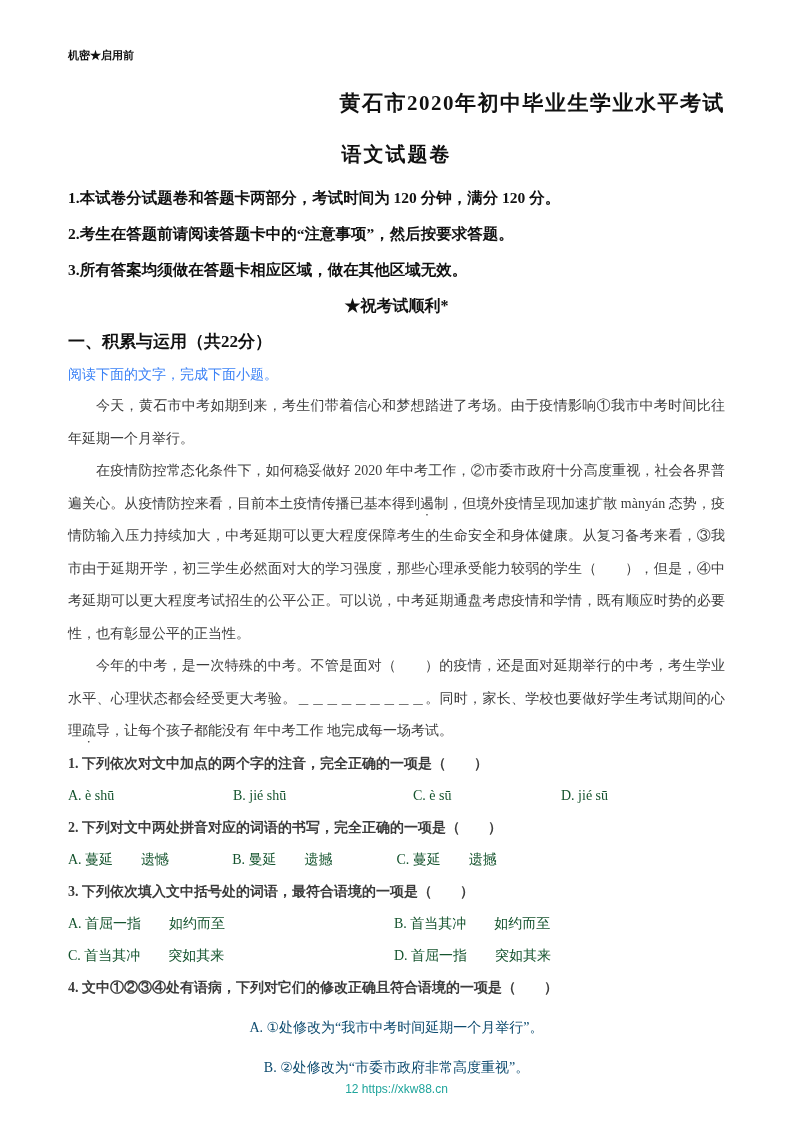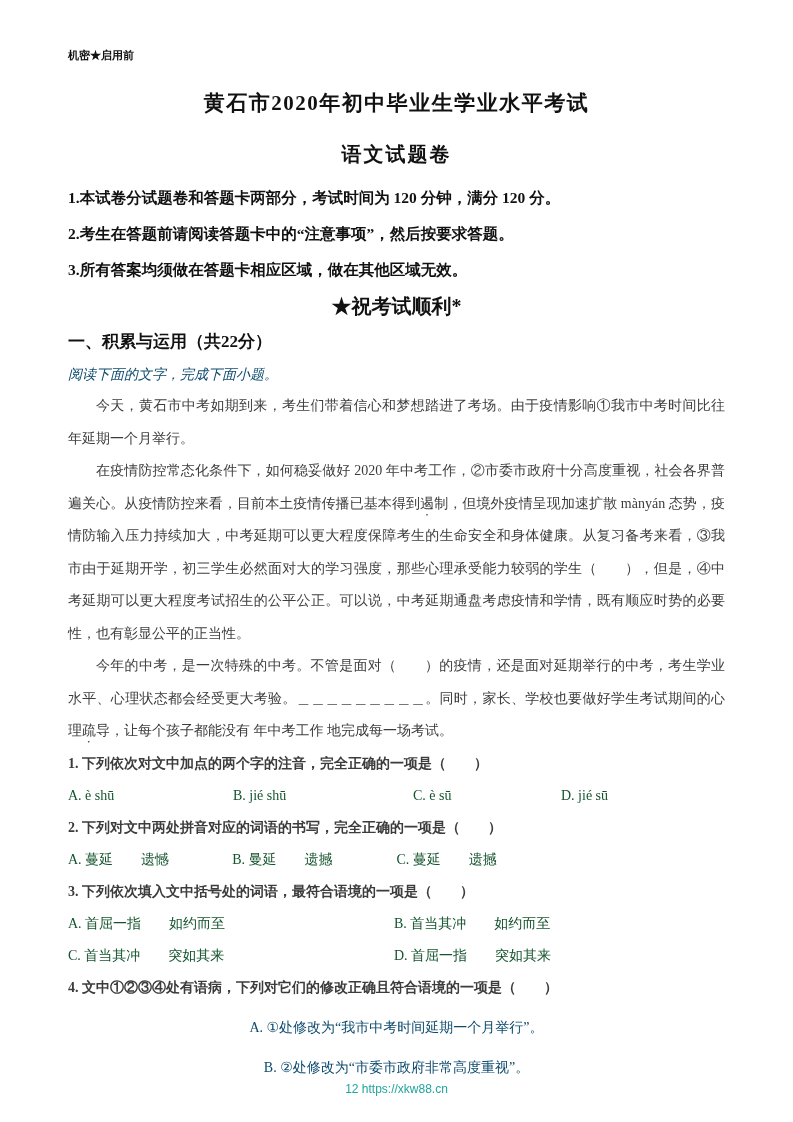--- a/index.html
+++ b/index.html
@@ -15,21 +15,21 @@
     color: #2e2e2e;
     overflow: hidden;
   }
   .confidential {
     font-size: 11px;
     font-weight: bold;
     color: #111;
   }
   .exam-title {
     margin: 26px 0 0 0;
-    text-align: center;
+    text-align: right;
     font-size: 21px;
     font-weight: bold;
     letter-spacing: 1.5px;
     color: #111;
   }
   .paper-subtitle {
     margin: 24px 0 12px 0;
     text-align: center;
     font-size: 20px;
     font-weight: bold;
@@ -39,38 +39,37 @@
   .instruction {
     margin: 0;
     font-size: 15.5px;
     font-weight: bold;
     line-height: 36px;
     color: #111;
   }
   .wish {
     margin: 0;
     text-align: center;
-    font-size: 20px;
+    font-size: 16px;
     font-weight: bold;
     line-height: 36px;
     color: #111;
   }
   .section-heading {
     margin: 0;
     font-size: 17px;
     font-weight: bold;
     line-height: 36px;
     color: #111;
   }
   .intro {
     margin: 0;
     font-size: 14px;
     line-height: 30px;
-    color: #0c4a6e;
-    font-style: italic;
+    color: #3b82f6;
   }
   .para {
     margin: 0;
     font-size: 14px;
     line-height: 32.5px;
     text-align: justify;
     text-indent: 2em;
     color: #3c3c3c;
   }
   .emdot {

